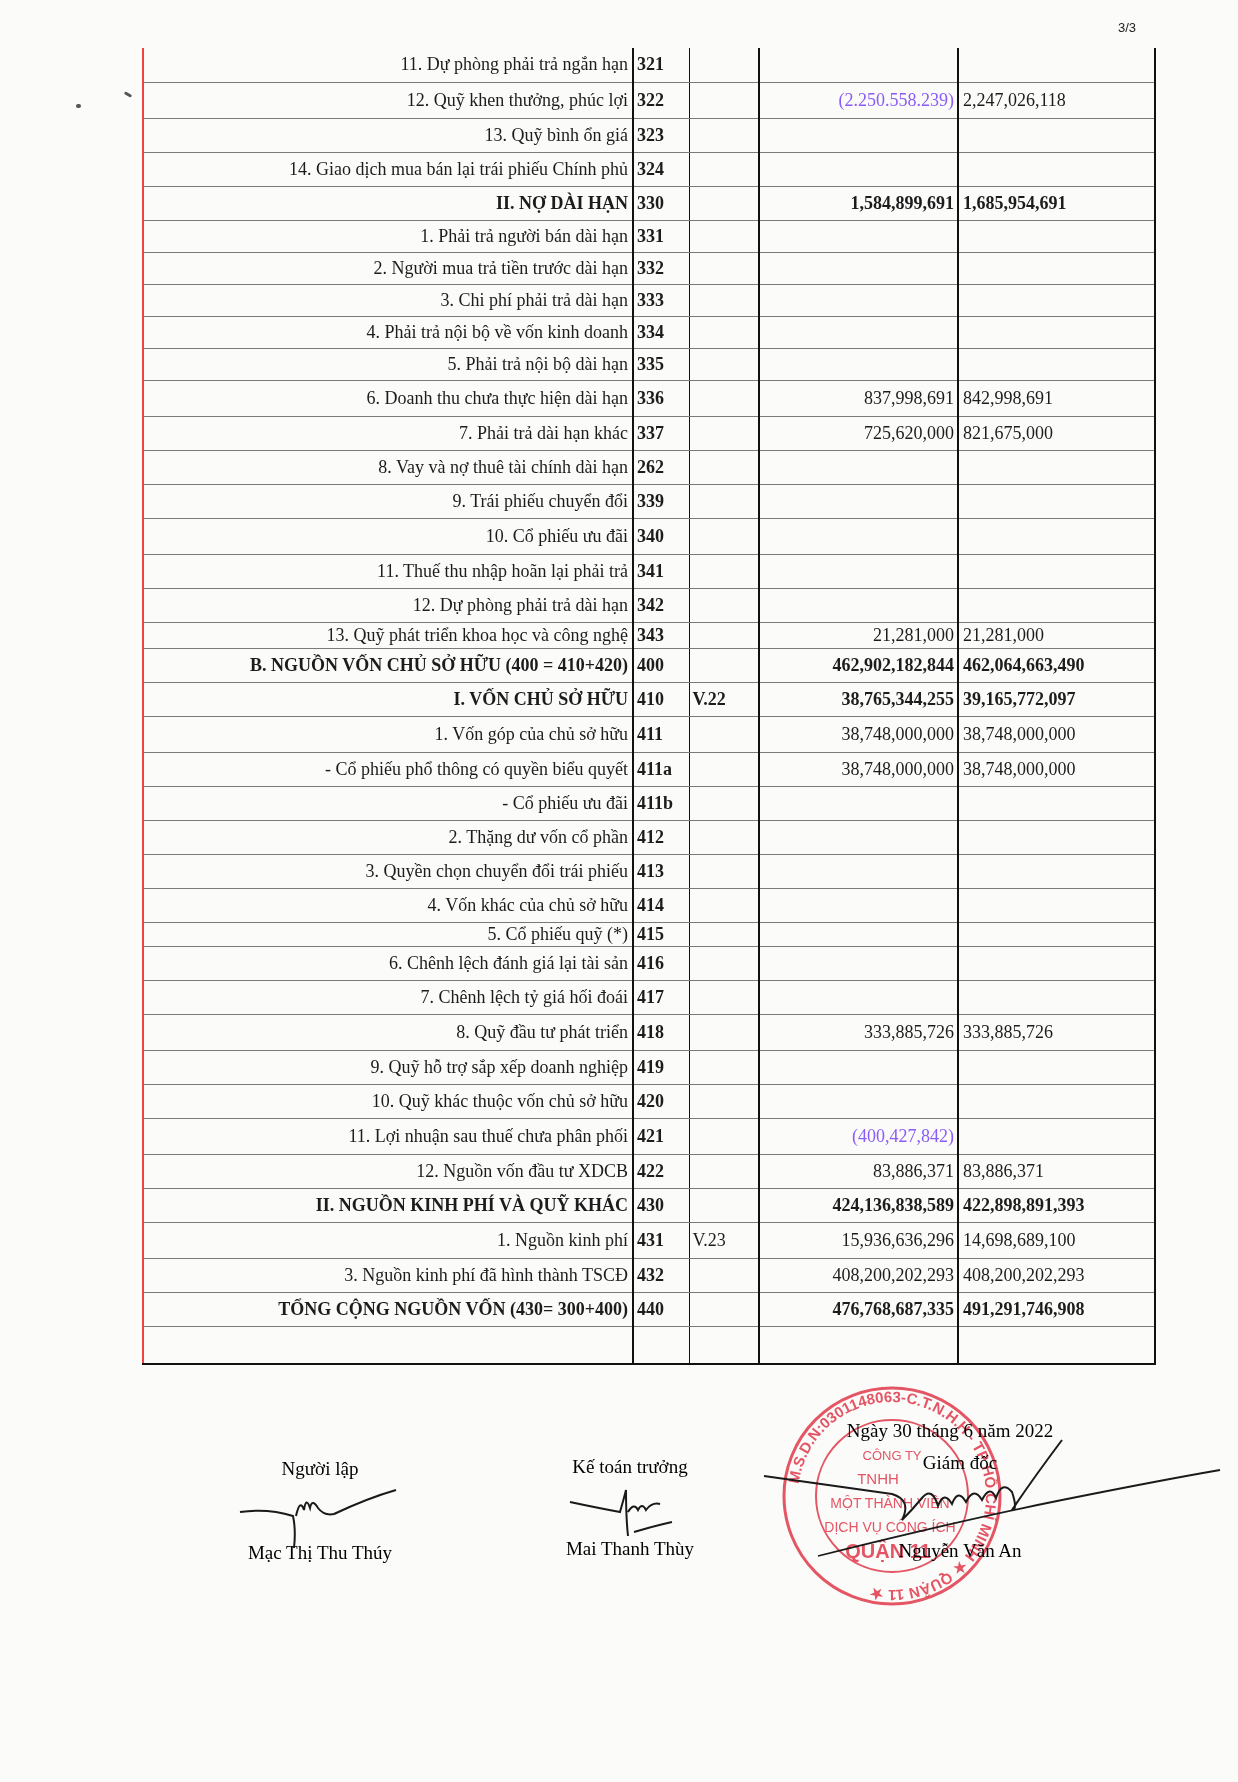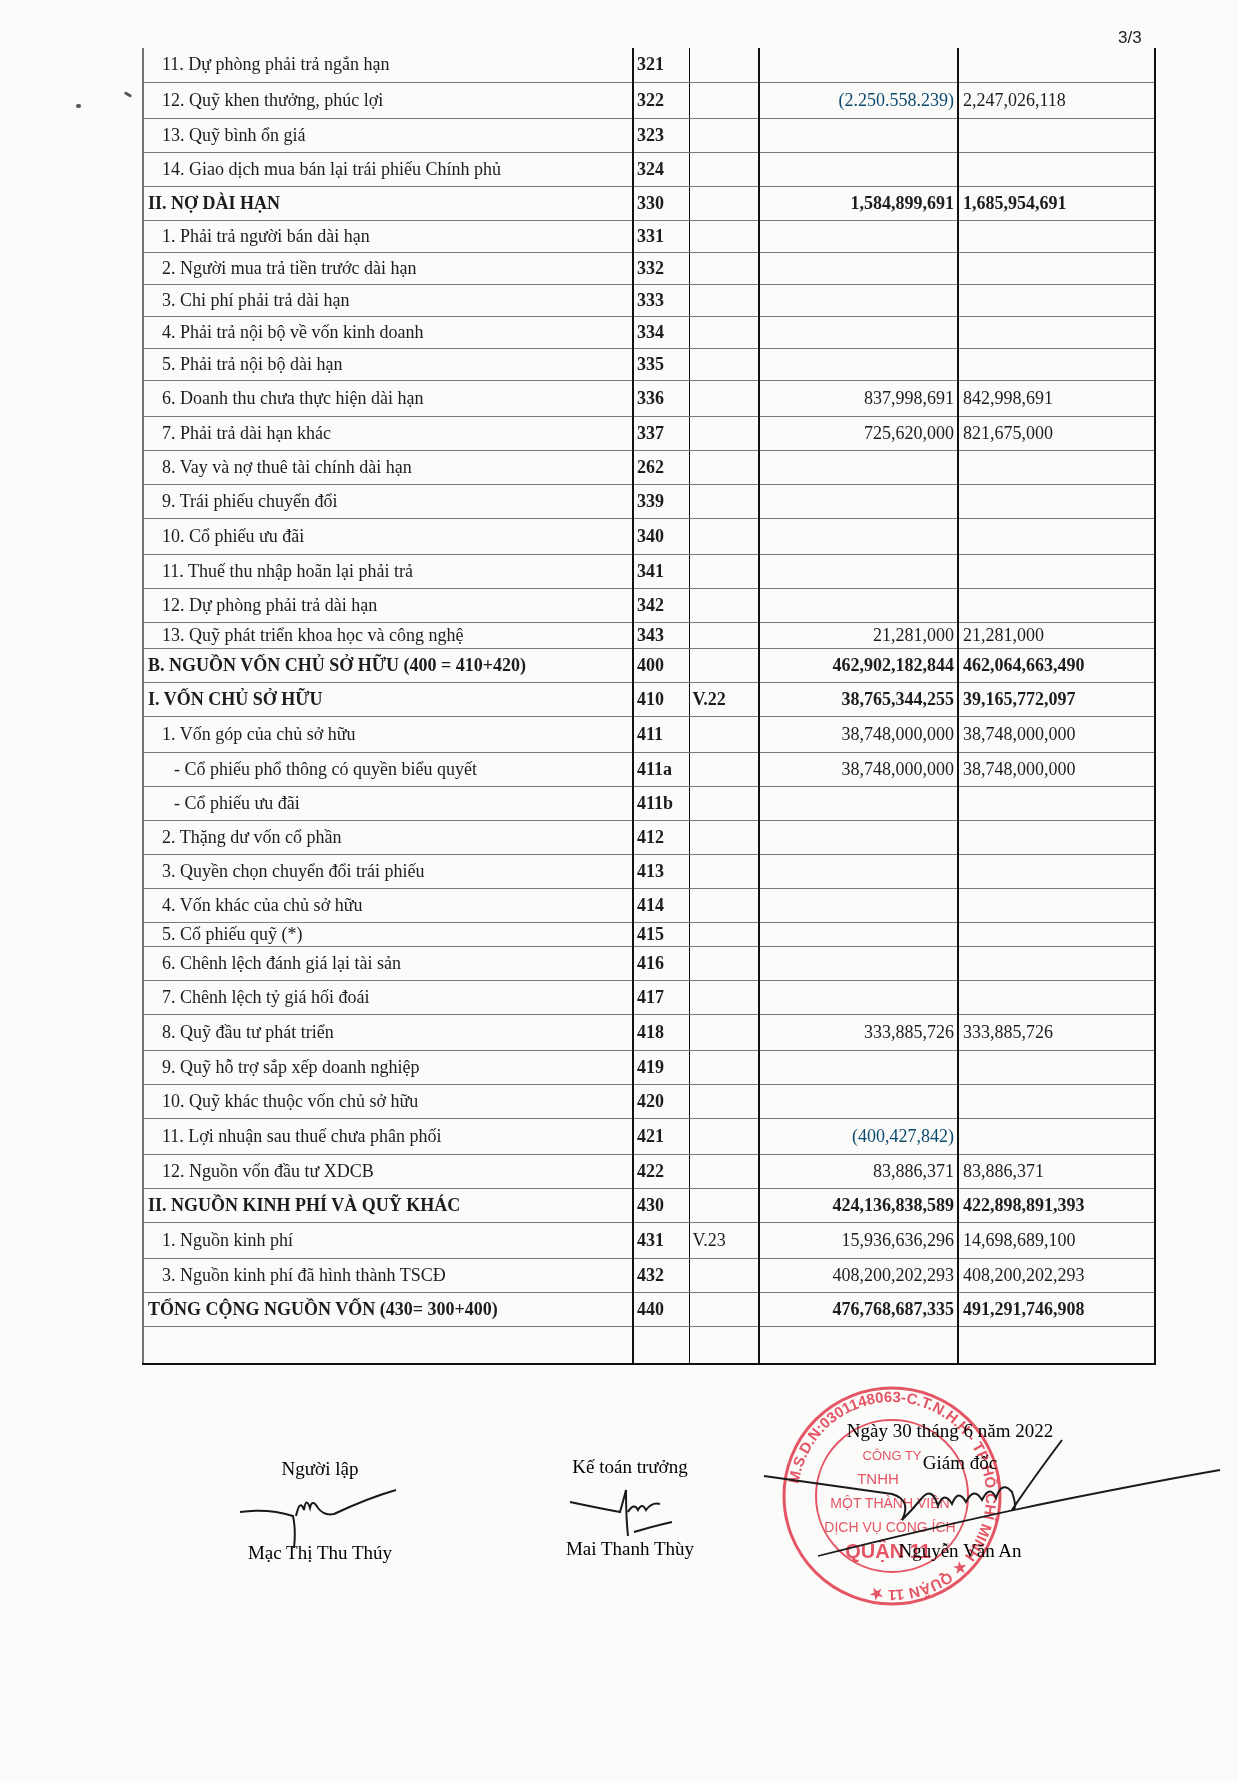--- a/index.html
+++ b/index.html
@@ -2,46 +2,46 @@
 <html><head>
 <meta charset="utf-8">
 <style>
   html, body { margin:0; padding:0; }
   body {
     width:1238px; height:1782px; position:relative; overflow:hidden;
     background:#fbfbfa;
     font-family:"Liberation Serif", "DejaVu Serif", serif;
     color:#1c1c1c;
   }
-  .page-num { position:absolute; left:1118px; top:28px; font-family:"Liberation Sans", sans-serif; font-size:17px; color:#222; }
+  .page-num { position:absolute; left:1118px; top:20px; font-family:"Liberation Sans", sans-serif; font-size:13px; color:#222; }
   .margin-mark { position:absolute; width:5px; height:4px; background:#555; border-radius:2px; }
   table.bs {
     position:absolute; left:142px; top:48px;
     width:1012px; border-collapse:collapse; table-layout:fixed;
     font-size:18px;
   }
   table.bs td {
     border-top:1px solid #7a7a7a;
     border-bottom:1px solid #7a7a7a;
     padding:0 4px;
     white-space:nowrap; overflow:hidden;
     vertical-align:middle;
   }
   table.bs tr:first-child td { border-top:none; }
-  table.bs td.c-name { border-left:2px solid #737373; padding-left:4px; }
+  table.bs td.c-name { border-left:2px solid #ef4444; padding-left:4px;text-align:right; }
   table.bs td.c-code { border-left:2px solid #111; padding-left:3px;font-weight:bold; }
   table.bs td.c-note { border-left:1.5px solid #111; padding-left:3px; }
   table.bs td.c-cur { border-left:2px solid #111; text-align:right; padding-right:3px; }
   table.bs td.c-beg { border-left:2px solid #111; border-right:2px solid #111; text-align:left; padding-right:2px; }
   table.bs tr.last td { border-bottom:2px solid #111; }
   tr.bold td { font-weight:bold; }
   td.ind1 { padding-left:18px !important; }
   td.ind2 { padding-left:30px !important; }
   td.ind0 { padding-left:4px !important; }
-  .neg { color:#0c4a6e; }
+  .neg { color:#8b5cf6; }
 
   .sig-block { position:absolute; text-align:center; font-size:19px; color:#000000; }
   .sig-title { display:block; }
   .sig-name { display:block; }
   svg.scribble { position:absolute; overflow:visible; }
   .stamp { position:absolute; left:778px; top:1382px; width:228px; height:228px; }
 </style>
 </head>
 <body>
 

